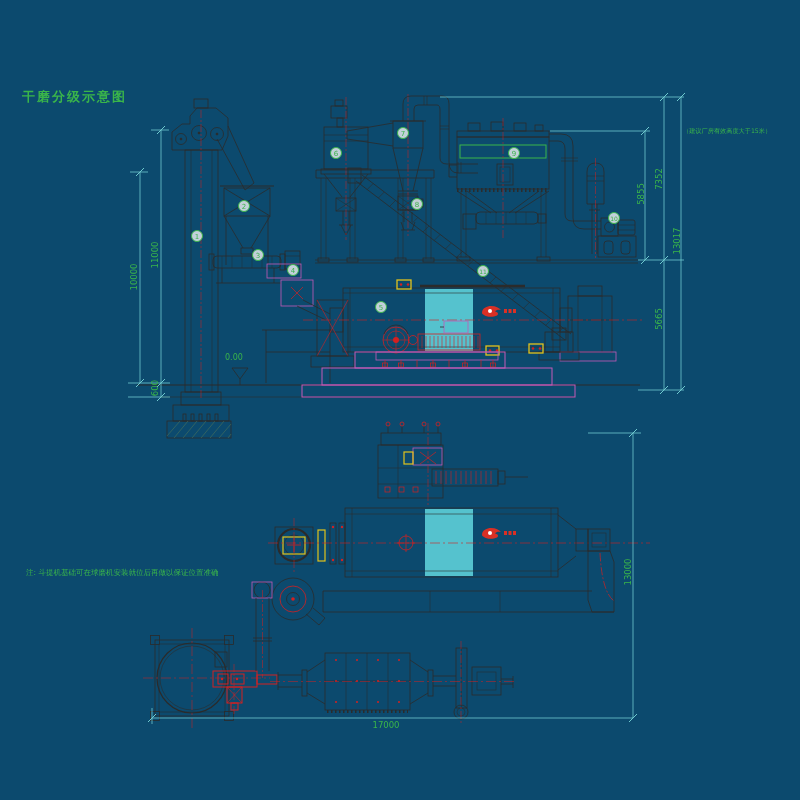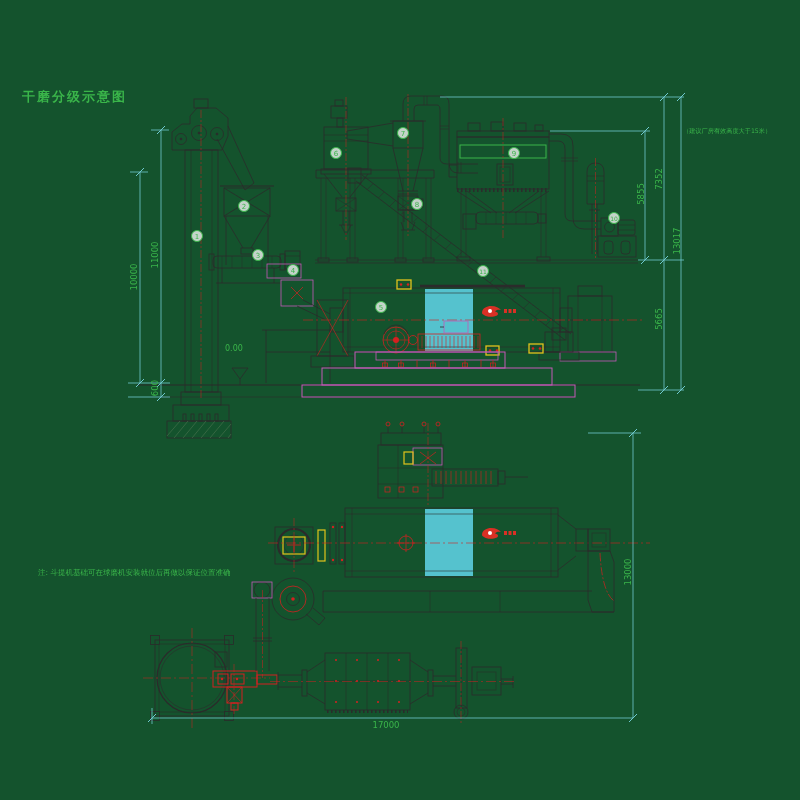--- a/index.html
+++ b/index.html
@@ -1,23 +1,23 @@
 <!DOCTYPE html>
 <html><head>
 <meta charset="utf-8">
 <style>
   html,body{margin:0;padding:0;background:#fff;}
-  .canvas{position:relative;width:800px;height:800px;background:#14532d;overflow:hidden;
+  .canvas{position:relative;width:800px;height:800px;background:#0c4a6e;overflow:hidden;
           font-family:"DejaVu Sans",sans-serif;}
   .canvas svg.linework{position:absolute;left:0;top:0;}
   .txt{position:absolute;color:#3ab54a;white-space:nowrap;}
   .title{left:22px;top:88px;font-size:13px;font-weight:bold;letter-spacing:2px;}
   .note-right{left:683px;top:127px;font-size:6.5px;transform:scale(.95);transform-origin:left top;}
-  .note-bottom{left:38px;top:568px;font-size:7.5px;}
-  .level{left:225px;top:344px;font-size:8px;}
+  .note-bottom{left:26px;top:568px;font-size:7.5px;}
+  .level{left:225px;top:353px;font-size:8px;}
   .vdim{width:40px;text-align:center;font-size:8.5px;transform:rotate(-90deg);}
   .hdim{width:44px;text-align:center;font-size:8.5px;}
   .balloon{position:absolute;width:12px;height:12px;border:1px solid #3ab54a;border-radius:50%;
            color:#3ab54a;font-size:7px;line-height:12px;text-align:center;
            background:rgba(255,255,255,.75);box-sizing:border-box;}
   .logo{position:absolute;}
 </style>
 </head>
 <body>
 

